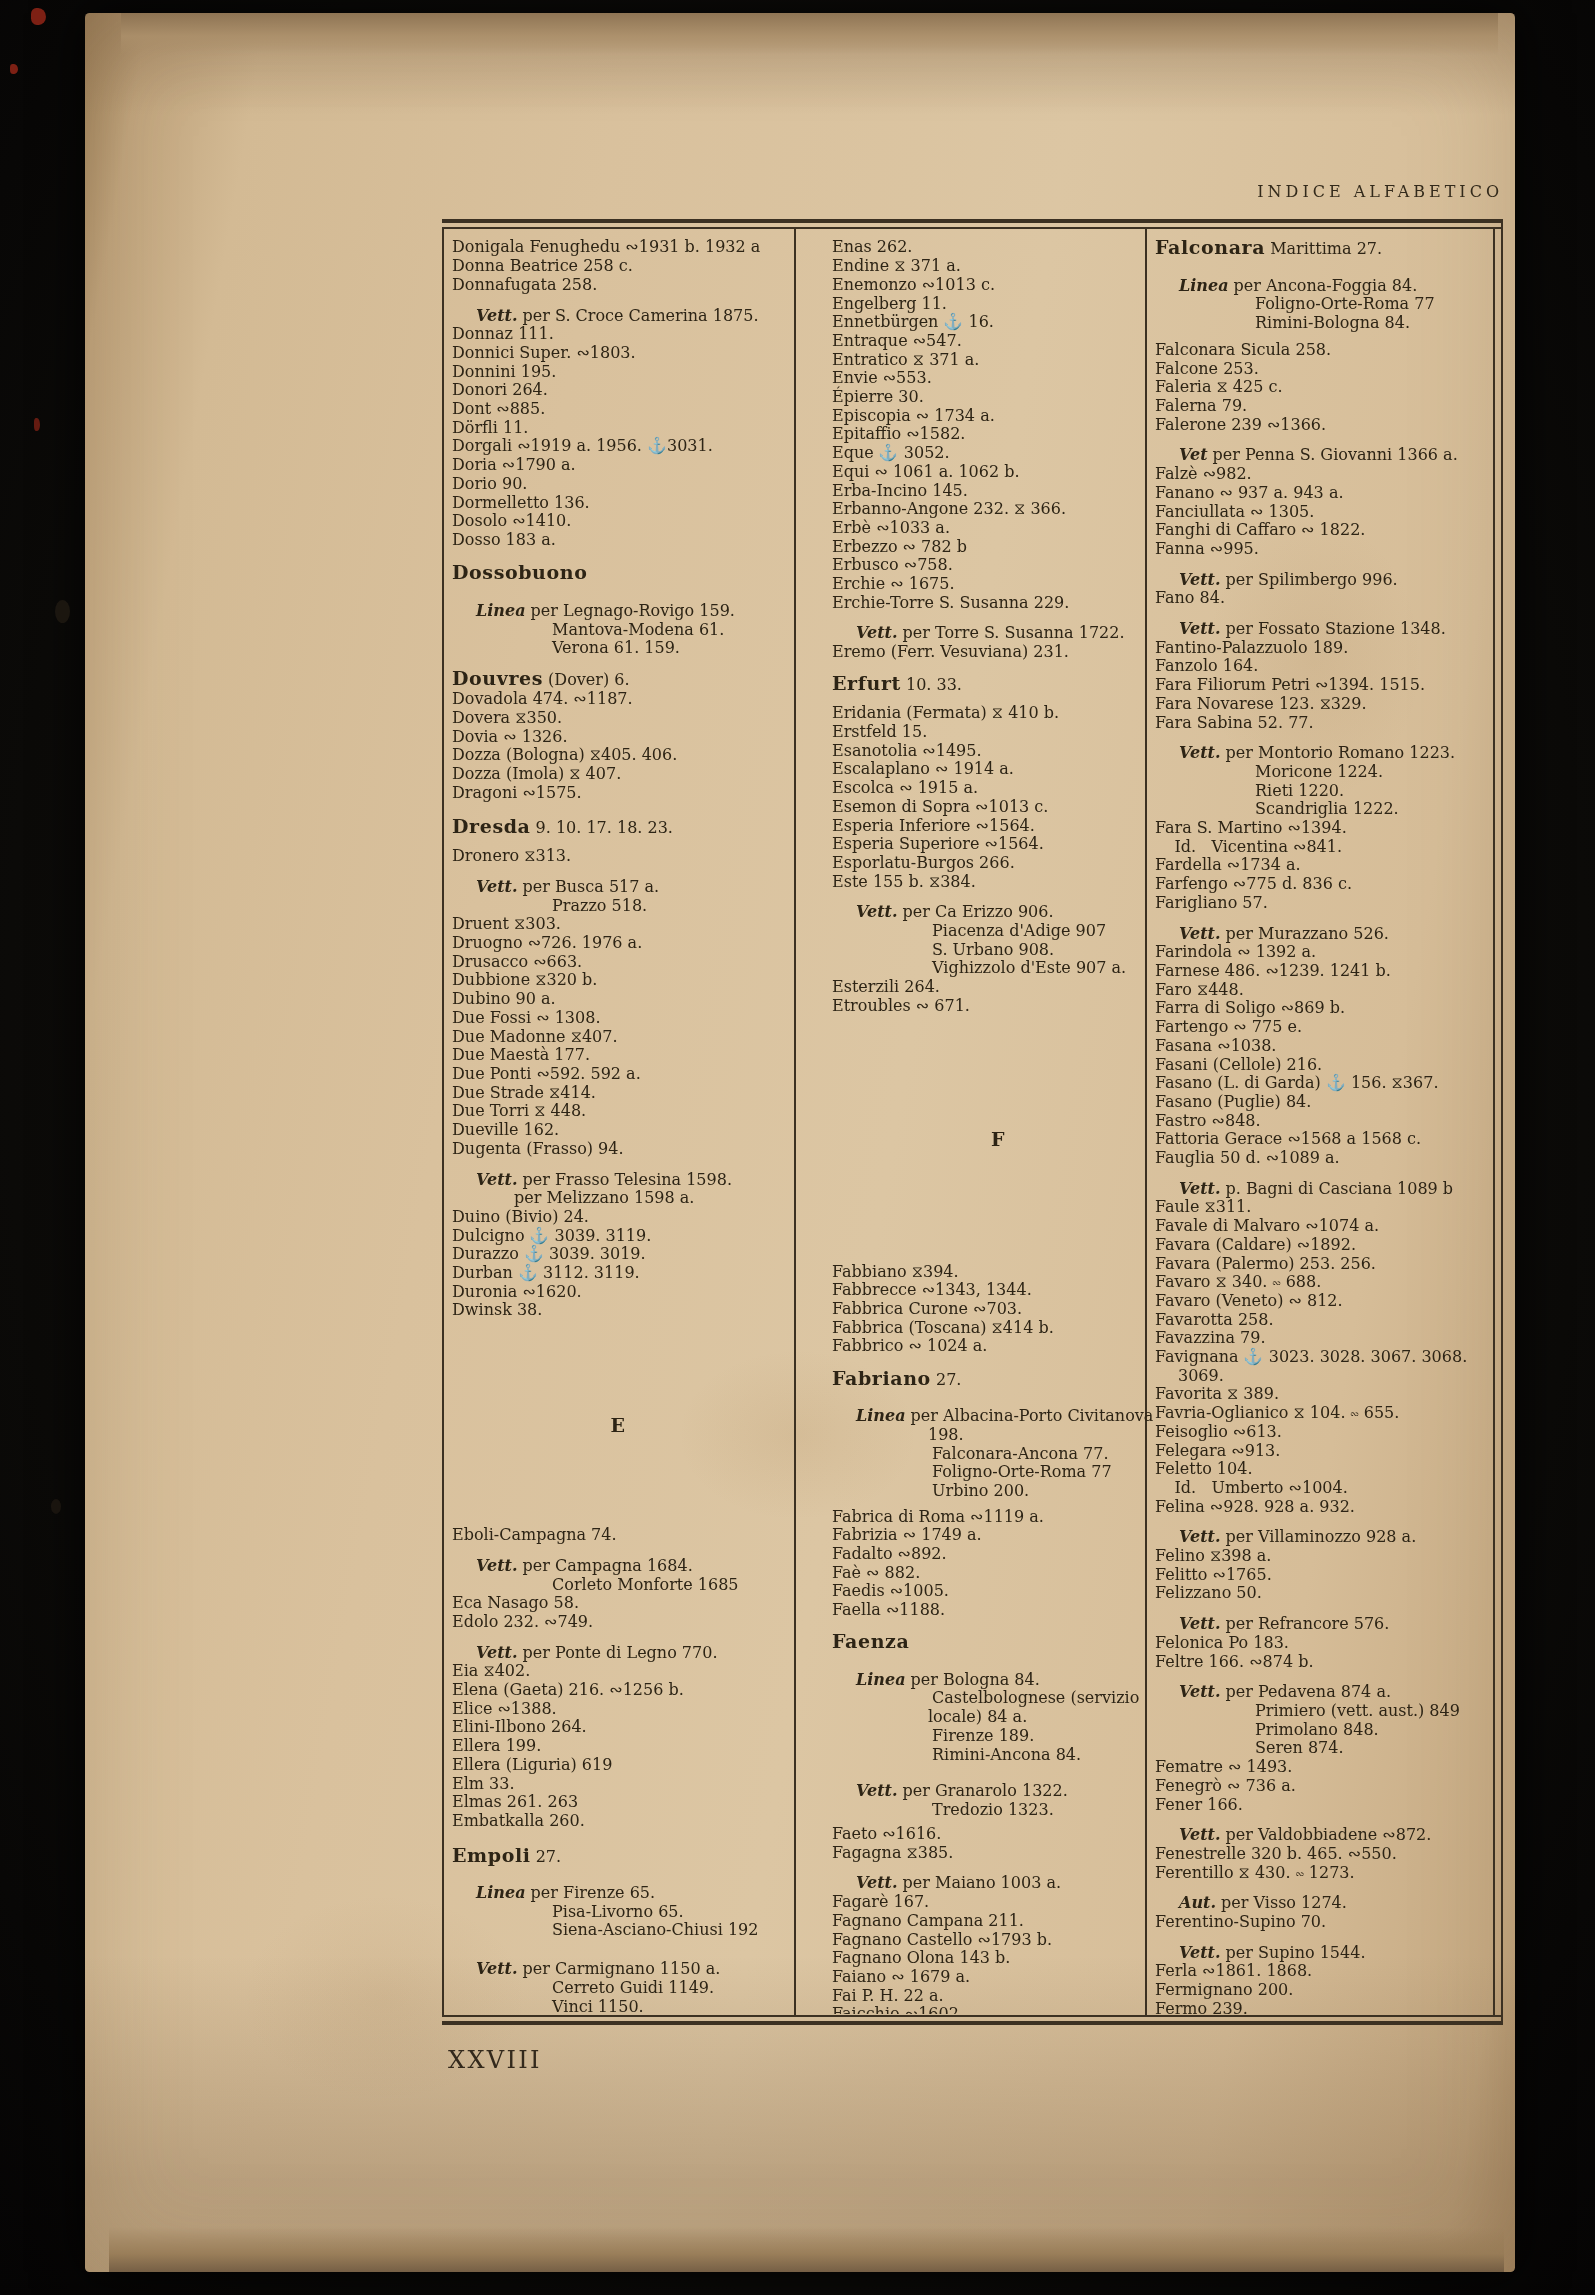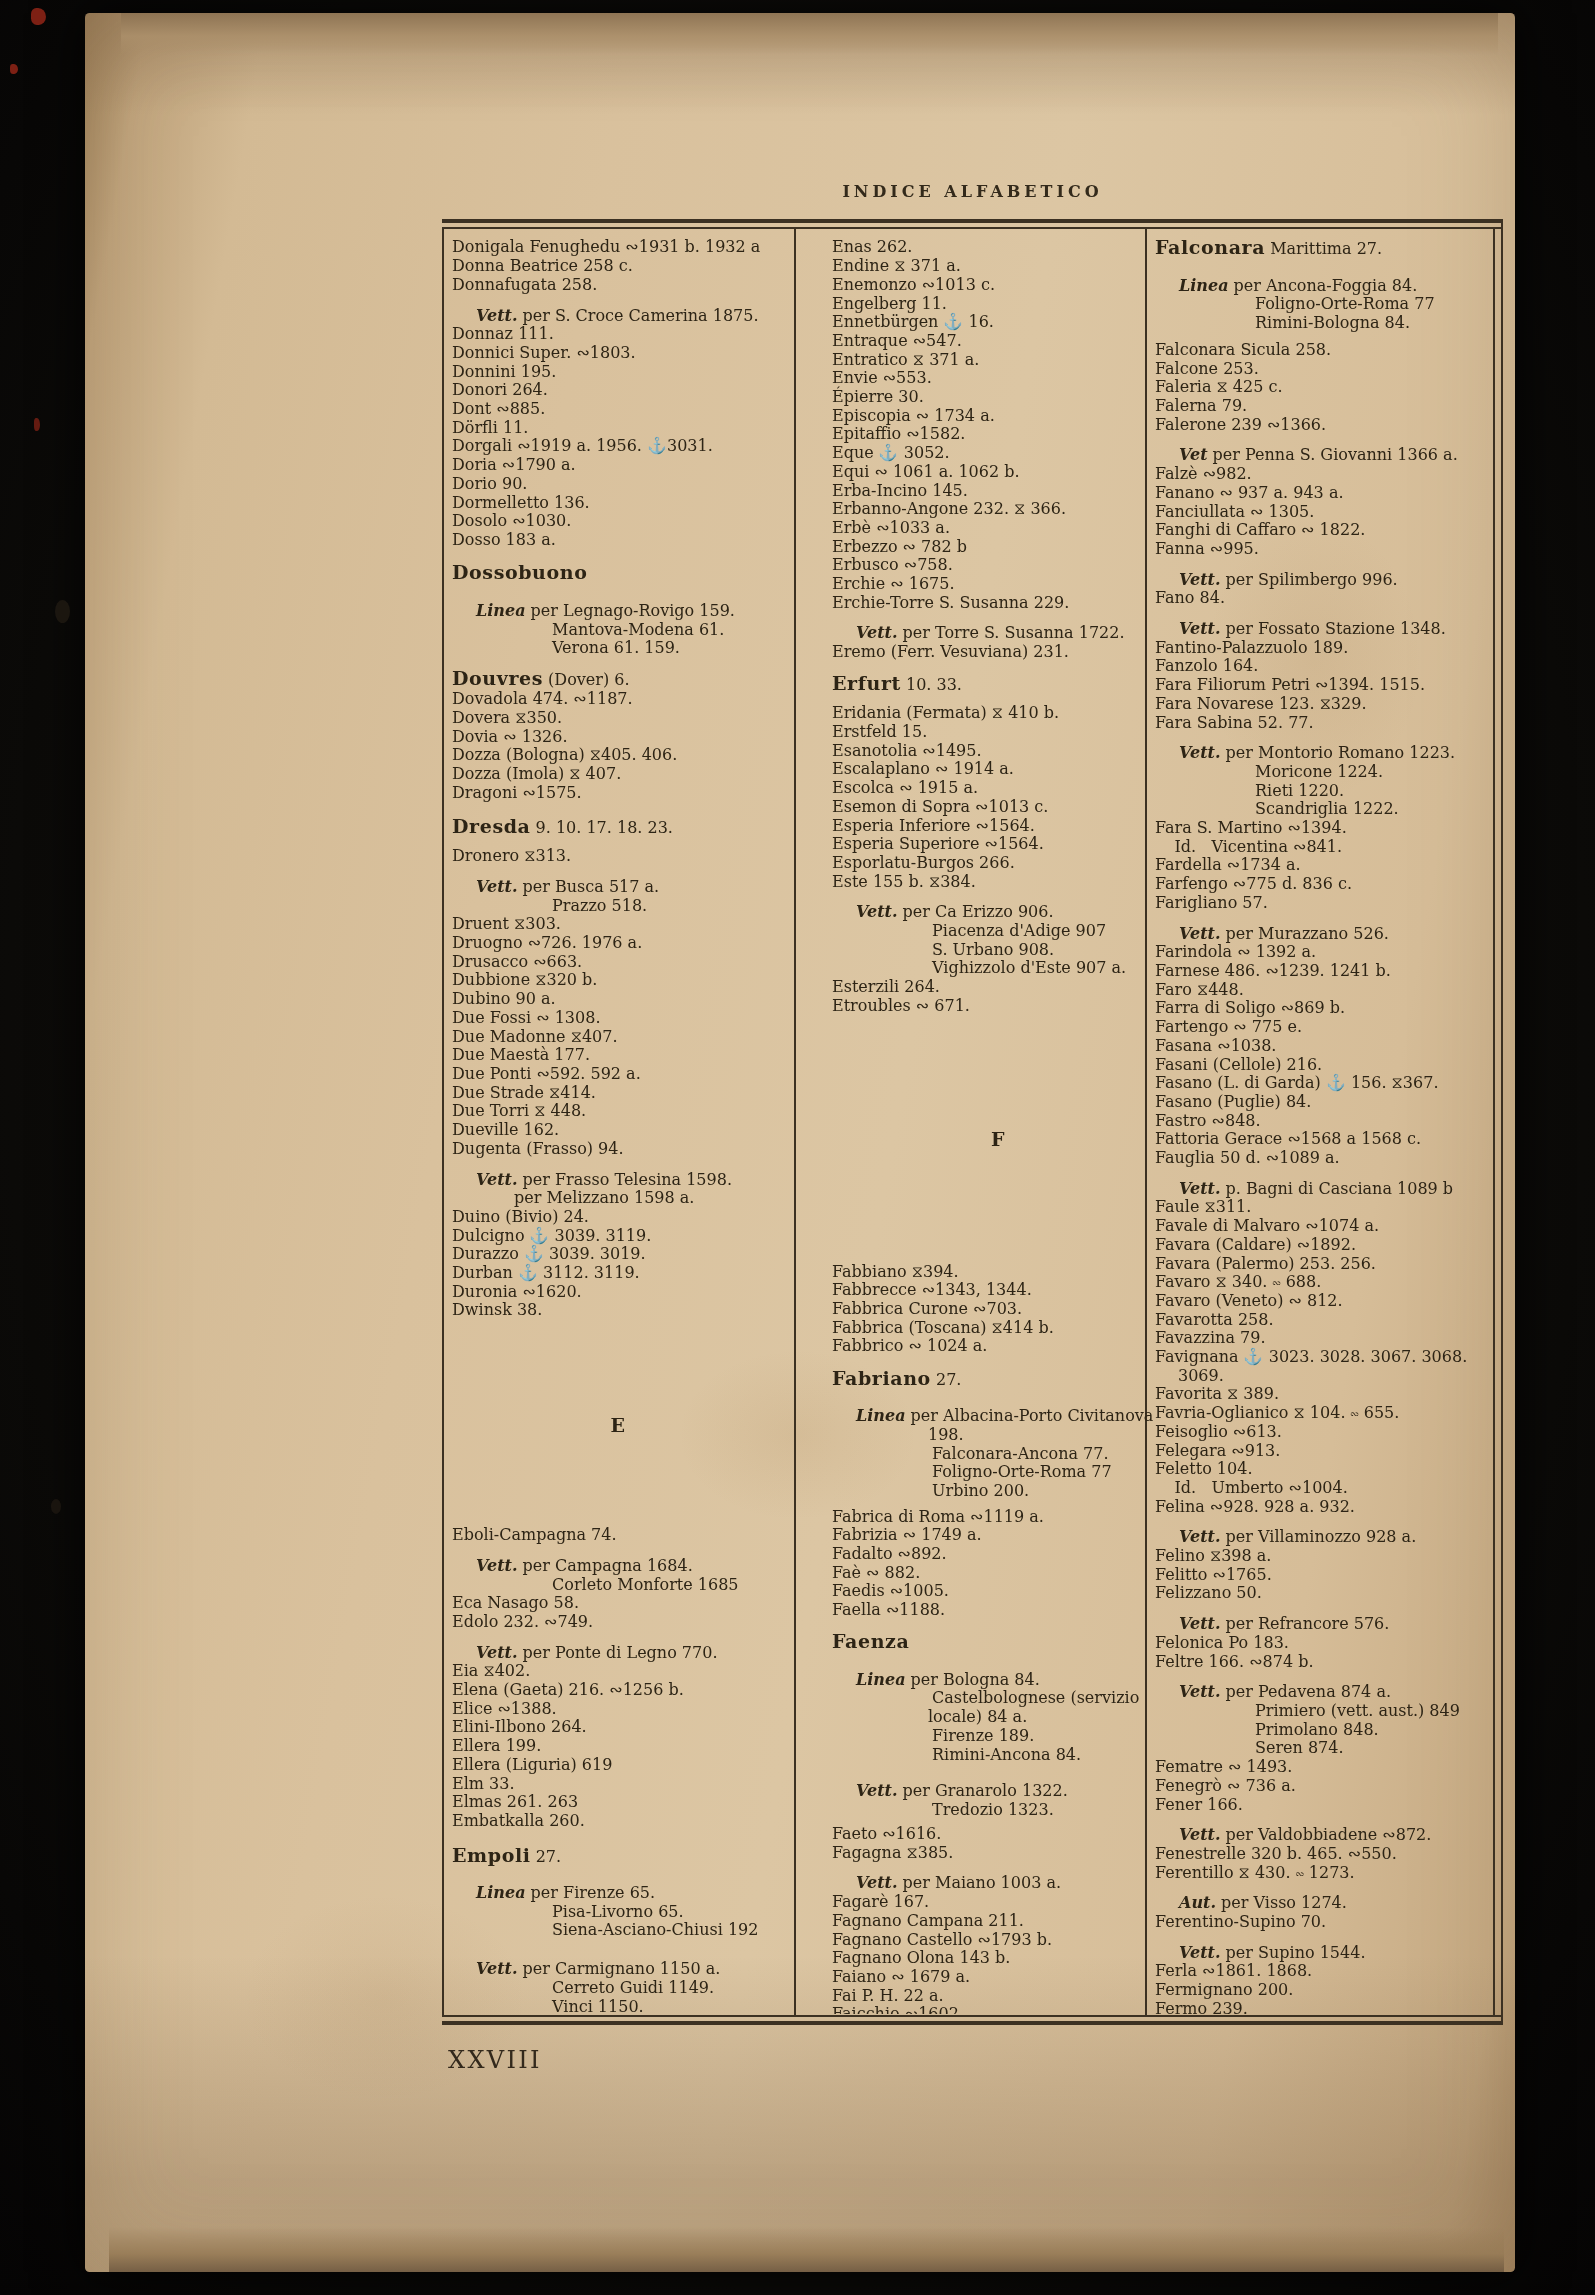--- a/index.html
+++ b/index.html
@@ -17,22 +17,22 @@
     box-shadow:0 0 52px rgba(0,0,0,.9), inset 0 0 103px rgba(120,90,55,.25);}
   .page-edge-top{position:absolute;left:121px;top:12.6px;width:1377px;height:42px;
     background:linear-gradient(180deg,#8a7050,#ab8f6a 55%, rgba(171,143,106,0));opacity:.85;}
   .page-edge-bottom{position:absolute;left:109px;top:2227px;width:1395px;height:45px;
     background:linear-gradient(180deg, rgba(120,95,65,0), #977b56 60%, #6f5940);opacity:.9;}
   .stain{position:absolute;border-radius:50%;pointer-events:none;}
   .tear{position:absolute;background:#7d2014;border-radius:40% 60% 55% 45%;}
   .blotch{position:absolute;background:#241d14;border-radius:50%;}
   
   .rule{position:absolute;background:#3c3122;}
-  .page-header{position:absolute;left:442px;top:182px;width:1061px;text-align:center;
-    font-size:16px;font-weight:700;letter-spacing:4px;color:#332a1b;}
+  .page-header{position:absolute;left:442px;top:182px;width:1061px;text-align:right;
+    font-size:16px;font-weight:400;letter-spacing:4px;color:#332a1b;}
   .page-number{position:absolute;left:448px;top:2032px;font-size:24px;letter-spacing:2.3px;color:#33291c;margin-top:14px;}
   
   .col{position:absolute;top:235px;width:332px;height:1779px;overflow:hidden;
     font-size:16px;line-height:18.7px;color:#2d2415;}
   .ln{white-space:pre-wrap;}
   .main{padding-left:23px;text-indent:-23px;}
   .idline{padding-left:19.5px;}
   .sub{padding-left:96px;text-indent:-72px;margin-top:12px;}
   .chev{padding-left:96px;text-indent:-72px;}
   .letter{text-align:center;font-weight:700;font-size:34px;line-height:41px;letter-spacing:1.1px;}
@@ -83,21 +83,21 @@
       <div class="ln main"><span class="seg-r">Donnaz 111.</span></div>
       <div class="ln main"><span class="seg-r">Donnici Super. ∾1803.</span></div>
       <div class="ln main"><span class="seg-r">Donnini 195.</span></div>
       <div class="ln main"><span class="seg-r">Donori 264.</span></div>
       <div class="ln main"><span class="seg-r">Dont ∾885.</span></div>
       <div class="ln main"><span class="seg-r">Dörfli 11.</span></div>
       <div class="ln main"><span class="seg-r">Dorgali ∾1919 a. 1956. ⚓3031.</span></div>
       <div class="ln main"><span class="seg-r">Doria ∾1790 a.</span></div>
       <div class="ln main"><span class="seg-r">Dorio 90.</span></div>
       <div class="ln main"><span class="seg-r">Dormelletto 136.</span></div>
-      <div class="ln main"><span class="seg-r">Dosolo ∾1030.</span></div>
+      <div class="ln main"><span class="seg-r">Dosolo ∾1410.</span></div>
       <div class="ln main"><span class="seg-r">Dosso 183 a.</span></div>
       <div class="gap" style="height: 13.8px;"></div>
       <div class="ln main bold-head"><span class="seg-b">Dossobuono</span></div>
       <div class="gap" style="height: 5.7px;"></div>
       <div class="ln sub"><span class="seg-i">Linea</span><span class="seg-r"> per Legnago-Rovigo 159.</span></div>
       <div class="ln chev"><span class="seg-c">»</span><span class="seg-c">»</span><span class="seg-r">Mantova-Modena 61.</span></div>
       <div class="ln chev"><span class="seg-c">»</span><span class="seg-c">»</span><span class="seg-r">Verona 61. 159.</span></div>
       <div class="gap" style="height: 11.5px;"></div>
       <div class="ln main bold-head"><span class="seg-b">Douvres</span><span class="seg-r"> (Dover) 6.</span></div>
       <div class="ln main"><span class="seg-r">Dovadola 474. ∾1187.</span></div>

